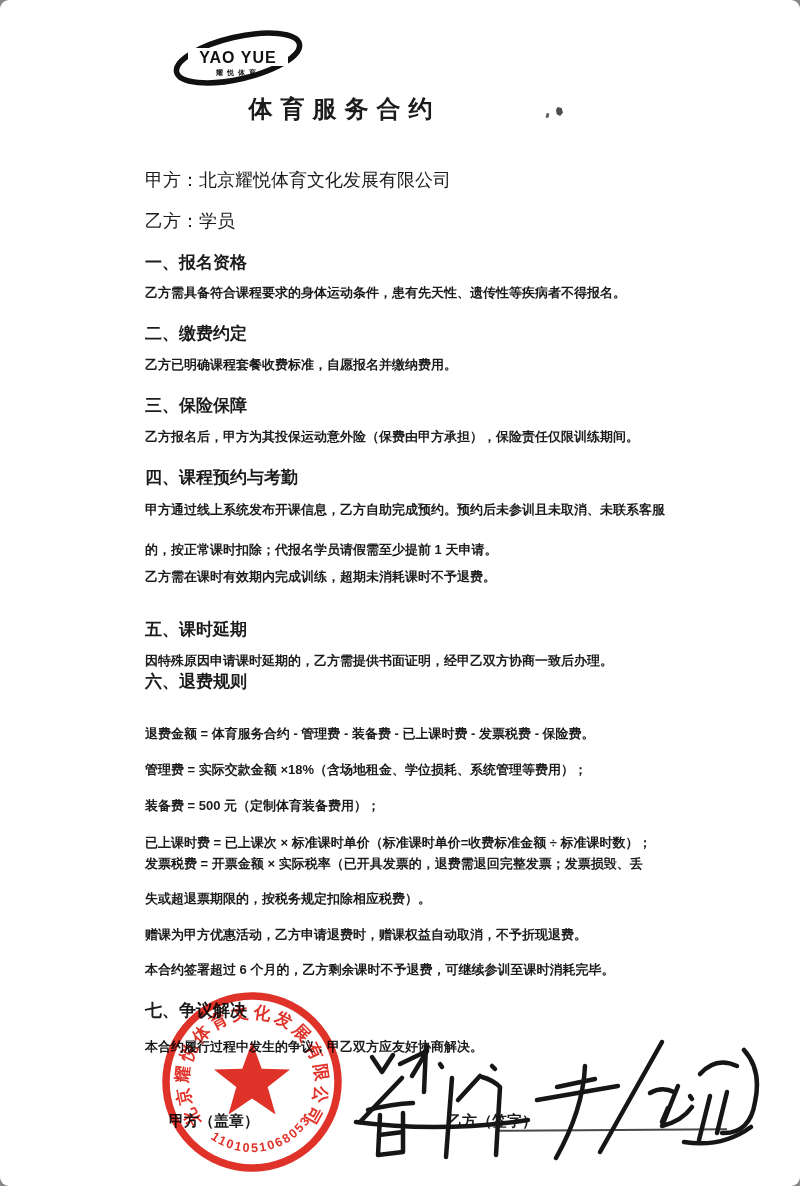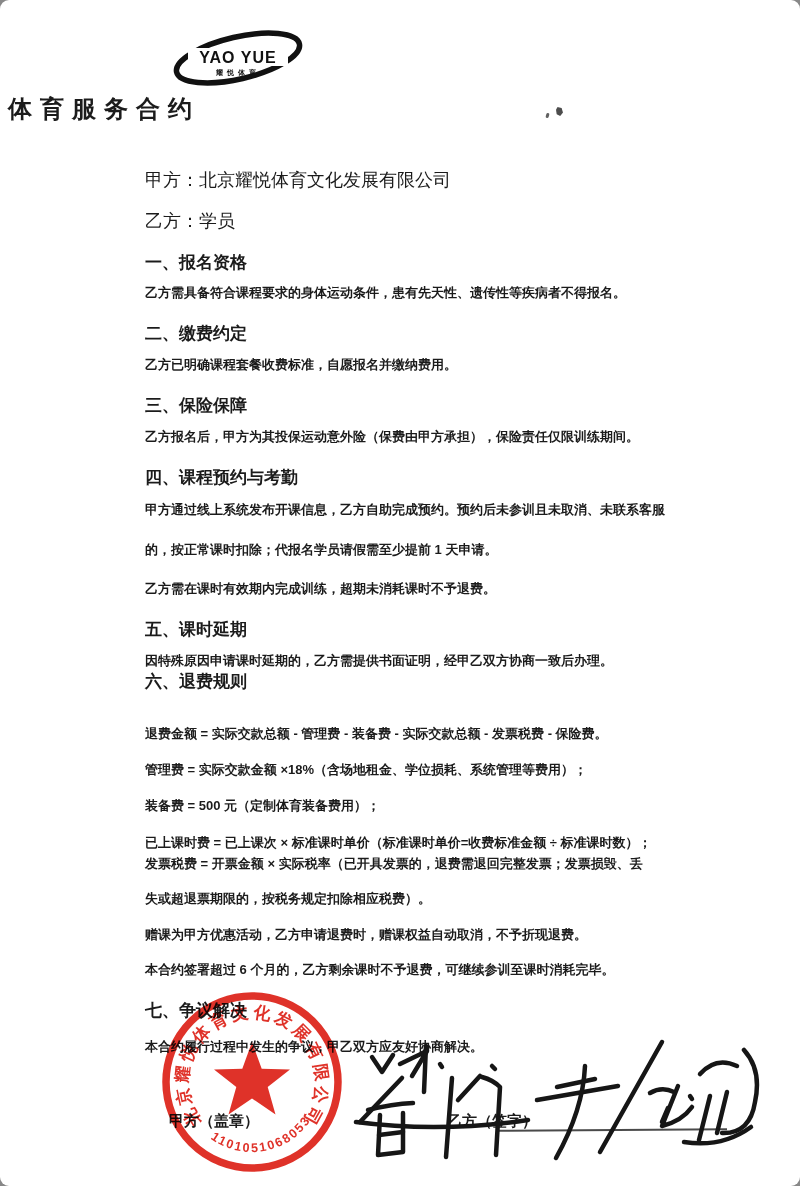--- a/index.html
+++ b/index.html
@@ -8,21 +8,21 @@
     width:800px;height:1186px;
     margin:0 auto;
     background:#ffffff;
     overflow:hidden;
     font-family:"Liberation Sans","DejaVu Sans",sans-serif;
     color:#1b1b1b;
     border-radius:9px;
   }
   .abs{position:absolute;white-space:nowrap;line-height:1.15;}
   .title{
-    left:0;top:95px;width:681px;
+    left:0;top:95px;width:681px;text-align:center;
     font-size:24px;font-weight:bold;letter-spacing:8px;padding-left:8px;box-sizing:border-box;
   }
   .party{left:145px;font-size:18px;font-weight:normal;}
   .heading{left:145px;font-size:17px;font-weight:bold;}
   .body-line{left:145px;font-size:13px;font-weight:700;}
   .sig-label{font-size:15px;font-weight:bold;padding-left:24px;}
   .sig-underline{
     left:497px;top:1129px;width:230px;height:2px;
     background:#4a4a4a;transform:rotate(-0.4deg);
   }
@@ -58,27 +58,27 @@
 
   <div class="abs heading" style="top:324px">二、缴费约定</div>
   <div class="abs body-line" style="top:358px">乙方已明确课程套餐收费标准，自愿报名并缴纳费用。</div>
 
   <div class="abs heading" style="top:396px">三、保险保障</div>
   <div class="abs body-line" style="top:430px">乙方报名后，甲方为其投保运动意外险（保费由甲方承担），保险责任仅限训练期间。</div>
 
   <div class="abs heading" style="top:468px">四、课程预约与考勤</div>
   <div class="abs body-line" style="top:503px">甲方通过线上系统发布开课信息，乙方自助完成预约。预约后未参训且未取消、未联系客服</div>
   <div class="abs body-line" style="top:543px">的，按正常课时扣除；代报名学员请假需至少提前 1 天申请。</div>
-  <div class="abs body-line" style="top:582px">乙方需在课时有效期内完成训练，超期未消耗课时不予退费。</div>
+  <div class="abs body-line" style="top:570px">乙方需在课时有效期内完成训练，超期未消耗课时不予退费。</div>
 
   <div class="abs heading" style="top:620px">五、课时延期</div>
   <div class="abs body-line" style="top:654px">因特殊原因申请课时延期的，乙方需提供书面证明，经甲乙双方协商一致后办理。</div>
 
   <div class="abs heading" style="top:672px">六、退费规则</div>
-  <div class="abs body-line" style="top:727px">退费金额 = 实际交款总额 - 管理费 - 装备费 - 实际交款总额 - 发票税费 - 保险费。</div>
+  <div class="abs body-line" style="top:727px">退费金额 = 体育服务合约 - 管理费 - 装备费 - 已上课时费 - 发票税费 - 保险费。</div>
   <div class="abs body-line" style="top:763px">管理费 = 实际交款金额 ×18%（含场地租金、学位损耗、系统管理等费用）；</div>
   <div class="abs body-line" style="top:799px">装备费 = 500 元（定制体育装备费用）；</div>
   <div class="abs body-line" style="top:836px">已上课时费 = 已上课次 × 标准课时单价（标准课时单价=收费标准金额 ÷ 标准课时数）；</div>
   <div class="abs body-line" style="top:857px">发票税费 = 开票金额 × 实际税率（已开具发票的，退费需退回完整发票；发票损毁、丢</div>
   <div class="abs body-line" style="top:892px">失或超退票期限的，按税务规定扣除相应税费）。</div>
   <div class="abs body-line" style="top:928px">赠课为甲方优惠活动，乙方申请退费时，赠课权益自动取消，不予折现退费。</div>
   <div class="abs body-line" style="top:963px">本合约签署超过 6 个月的，乙方剩余课时不予退费，可继续参训至课时消耗完毕。</div>
 
   <div class="abs heading" style="top:1001px">七、争议解决</div>
   <div class="abs body-line" style="top:1040px">本合约履行过程中发生的争议，甲乙双方应友好协商解决。</div>

